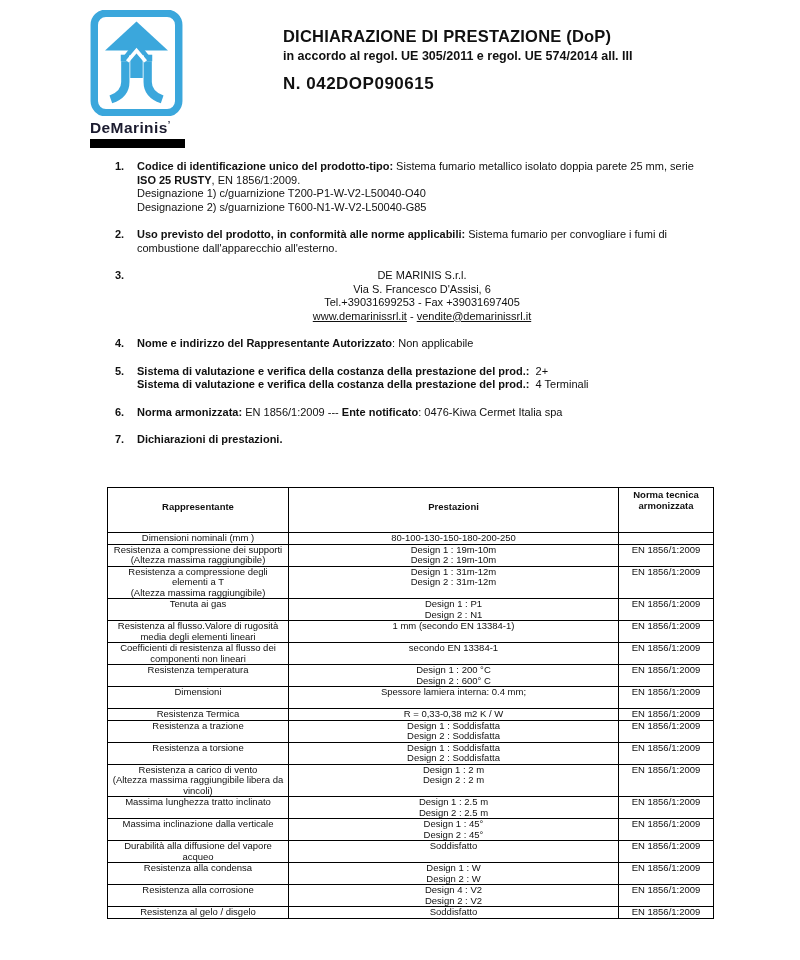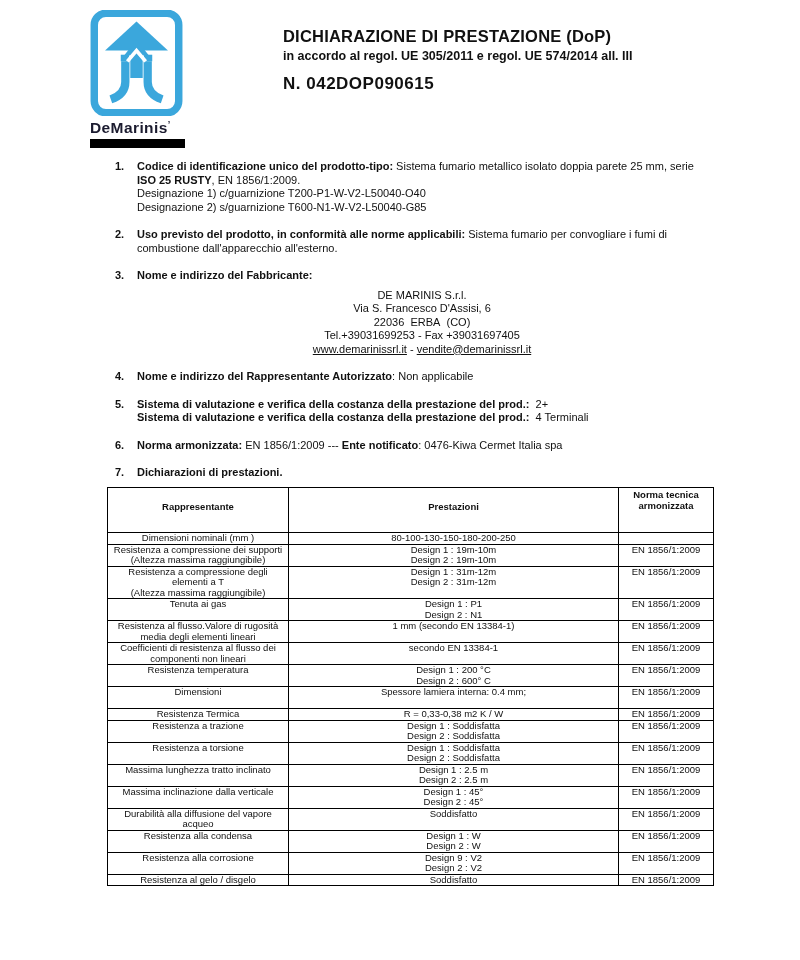--- a/index.html
+++ b/index.html
@@ -96,24 +96,22 @@
     </div>
 
     <div class="item">
       <span class="num">2.</span>
       <div class="body"><span class="b">Uso previsto del prodotto, in conformità alle norme applicabili: </span><span>Sistema fumario per convogliare i fumi di combustione dall'apparecchio all'esterno.</span></div>
     </div>
 
     <div class="item">
       <span class="num">3.</span>
       <div class="body">
-        <div class="mb6"><span class="b">Nome e indirizzo del Fabbricante:</span></div>
         <div class="addr">DE MARINIS S.r.l.</div>
         <div class="addr">Via S. Francesco D'Assisi, 6</div>
-        <div class="addr">22036&nbsp;&nbsp;ERBA&nbsp;&nbsp;(CO)</div>
         <div class="addr">Tel.+39031699253 - Fax +39031697405</div>
         <div class="addr"><span class="u">www.demarinissrl.it</span><span> - </span><span class="u">vendite@demarinissrl.it</span></div>
       </div>
     </div>
 
     <div class="item">
       <span class="num">4.</span>
       <div class="body"><span class="b">Nome e indirizzo del Rappresentante Autorizzato</span><span>: Non applicabile</span></div>
     </div>
 
@@ -257,20 +255,32 @@
             <div>Resistenza a torsione</div>
           </td>
           <td>
             <div>Design 1 : Soddisfatta</div>
             <div>Design 2 : Soddisfatta</div>
           </td>
           <td>EN 1856/1:2009</td>
         </tr>
         <tr>
           <td>
+            <div>Resistenza a carico di vento</div>
+            <div>(Altezza massima raggiungibile libera da</div>
+            <div>vincoli)</div>
+          </td>
+          <td>
+            <div>Design 1 : 2 m</div>
+            <div>Design 2 : 2 m</div>
+          </td>
+          <td>EN 1856/1:2009</td>
+        </tr>
+        <tr>
+          <td>
             <div>Massima lunghezza tratto inclinato</div>
           </td>
           <td>
             <div>Design 1 : 2.5 m</div>
             <div>Design 2  : 2.5 m</div>
           </td>
           <td>EN 1856/1:2009</td>
         </tr>
         <tr>
           <td>
@@ -300,21 +310,21 @@
             <div>Design 1 : W</div>
             <div>Design 2 : W</div>
           </td>
           <td>EN 1856/1:2009</td>
         </tr>
         <tr>
           <td>
             <div>Resistenza alla corrosione</div>
           </td>
           <td>
-            <div>Design 9 : V2</div>
+            <div>Design 4 : V2</div>
             <div>Design 2 : V2</div>
           </td>
           <td>EN 1856/1:2009</td>
         </tr>
         <tr>
           <td>
             <div>Resistenza al gelo / disgelo</div>
           </td>
           <td>
             <div>Soddisfatto</div>

